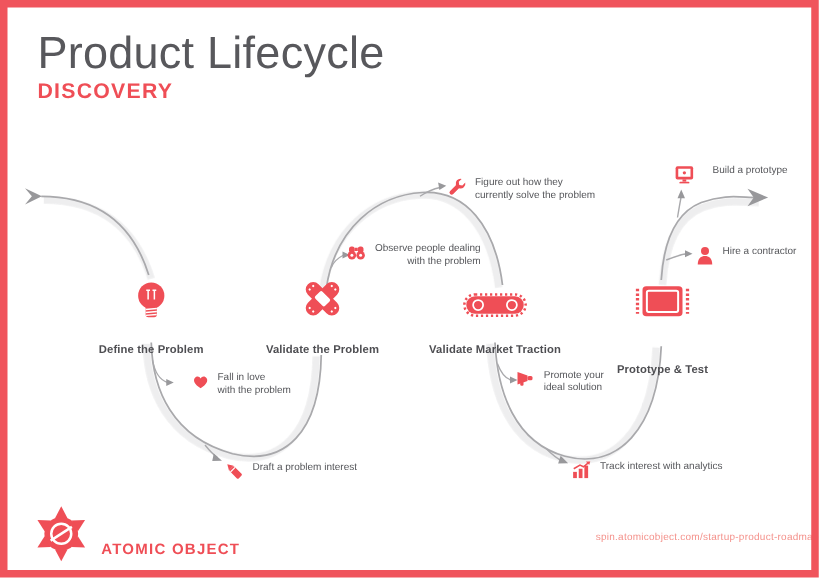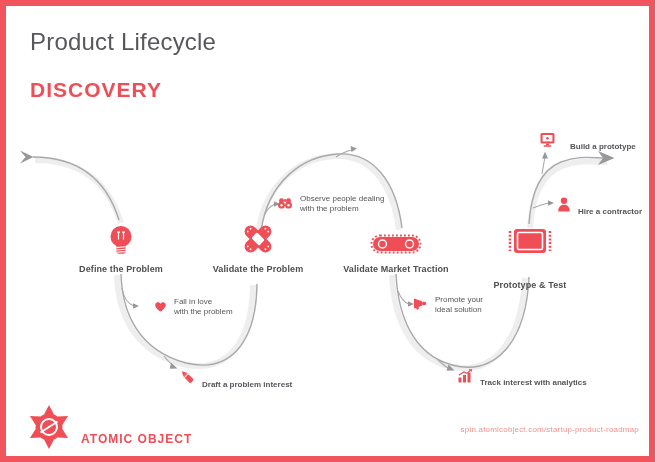--- a/index.html
+++ b/index.html
@@ -9,33 +9,33 @@
   html,body{margin:0;padding:0;background:#fff;}
   .poster{position:relative;width:655px;height:462px;background:#ffffff;overflow:hidden;
           font-family:"Liberation Sans",sans-serif;}
   .frame-border{position:absolute;inset:0;box-shadow:inset 0 0 0 6px var(--border);z-index:12;pointer-events:none;}
   .path-svg{position:absolute;left:0;top:0;z-index:1;}
   .path-shadow{stroke:var(--path-shadow);stroke-width:6;fill:none;}
   .path-main{stroke:var(--path);stroke-width:1.4;fill:none;}
   .path-branch{stroke:var(--path);stroke-width:1.1;fill:none;}
   .path-marker{fill:#98989b;}
   .header{position:absolute;left:30px;top:27px;z-index:5;}
-  .title{font-size:24px;font-weight:400;color:var(--title);letter-spacing:.2px;line-height:30px;}
-  .subtitle{font-size:21px;font-weight:bold;color:var(--accent);letter-spacing:1px;margin-top:22px;line-height:22px;}
+  .title{font-size:36px;font-weight:400;color:var(--title);letter-spacing:.2px;line-height:30px;}
+  .subtitle{font-size:17px;font-weight:bold;color:var(--accent);letter-spacing:1px;margin-top:5px;line-height:22px;}
   .node{position:absolute;width:150px;display:flex;flex-direction:column;align-items:center;z-index:4;}
   .node .icon-wrap{height:34px;display:flex;align-items:flex-end;justify-content:center;color:var(--accent);}
-  .node-label{margin-top:8px;font-size:9px;font-weight:bold;color:#4e4e52;letter-spacing:.1px;white-space:nowrap;}
+  .node-label{margin-top:18px;font-size:9px;font-weight:bold;color:#4e4e52;letter-spacing:.1px;white-space:nowrap;}
   .annot{position:absolute;display:flex;gap:7px;z-index:4;color:var(--accent);}
-  .annot.center{align-items:flex-end;font-weight:bold;}
+  .annot.center{align-items:flex-start;}
   .annot .a-text{color:var(--text);font-size:8px;line-height:9.5px;}
   .annot .a-text span{display:block;white-space:nowrap;}
   .annot .ai{margin-top:1px;flex:0 0 auto;}
   .footer-brand{position:absolute;left:26px;top:404px;display:flex;align-items:center;gap:9px;z-index:5;color:var(--accent);}
   .brand-text{font-size:12px;font-weight:bold;letter-spacing:1px;color:var(--accent);margin-top:19px;}
-  .footer-url{position:absolute;right:16px;top:425px;font-size:8px;letter-spacing:.2px;color:var(--url);z-index:5;margin-left:22px;}
+  .footer-url{position:absolute;right:0;top:425px;font-size:8px;letter-spacing:.2px;color:var(--url);z-index:5;margin-left:22px;}
 </style>
 </head>
 <body>
 
 <div class="poster">
   <div class="frame-border"></div>
 
   <svg class="path-svg" width="655" height="462" viewBox="0 0 655 462">
     <g opacity="0.9">
       <path class="path-shadow" d="M 33 157 C 70 157 104 172 119 220" transform="translate(2,3)"></path>
@@ -162,40 +162,51 @@
           <line x1="-1.8" y1="-2.6" x2="-1.8" y2="2.6" stroke="#fff" stroke-width="1"></line>
         </g>
       </svg>
     </span>
     <div class="a-text">
       <span>Draft a problem interest</span>
         <span></span>
     </div>
   </div>
 
-  <div class="annot" style="left:277px;top:194px;">
+  <div class="annot" style="left:277px;top:194px;text-align:right;">
     <span class="ai">
       <svg width="16" height="12" viewBox="0 0 16 12">
         <g fill="currentColor">
           <rect x="2.2" y="1.2" width="4.6" height="5" rx="2"></rect>
           <rect x="9.2" y="1.2" width="4.6" height="5" rx="2"></rect>
           <rect x="6.8" y="2.2" width="2.4" height="2.6"></rect>
           <circle cx="4.5" cy="8.2" r="3.4"></circle>
           <circle cx="11.5" cy="8.2" r="3.4"></circle>
         </g>
         <circle cx="4.5" cy="8.2" r="1.2" fill="#fff"></circle>
         <circle cx="11.5" cy="8.2" r="1.2" fill="#fff"></circle>
       </svg>
     </span>
     <div class="a-text">
       <span>Observe people dealing</span>
         <span>with the problem</span>
     </div>
   </div>
 
+  <div class="annot" style="left:358px;top:141px;">
+    <span class="ai">
+      <svg width="15" height="15" viewBox="0 0 15 15">
+        <path d="M14.2 4.0 a3.9 3.9 0 0 1 -5.0 4.6 L4.6 13.2 a1.75 1.75 0 1 1 -2.5 -2.5 L6.7 6.1 a3.9 3.9 0 0 1 4.6 -5.0 L9.0 3.4 l0.4 2.5 l2.5 0.4 Z" fill="currentColor"></path>
+      </svg>
+    </span>
+    <div class="a-text">
+      <span>Figure out how they</span>
+        <span>currently solve the problem</span>
+    </div>
+  </div>
 
   <div class="annot" style="left:413px;top:295px;">
     <span class="ai">
       <svg width="15" height="13" viewBox="0 0 15 13">
         <g fill="currentColor">
           <polygon points="1,1.5 9,4.3 9,8.7 1,11.5"></polygon>
           <rect x="9" y="4.8" width="4" height="3.4" rx="1.2"></rect>
           <rect x="3.2" y="9.2" width="2.6" height="3.4" rx="1"></rect>
         </g>
       </svg>

